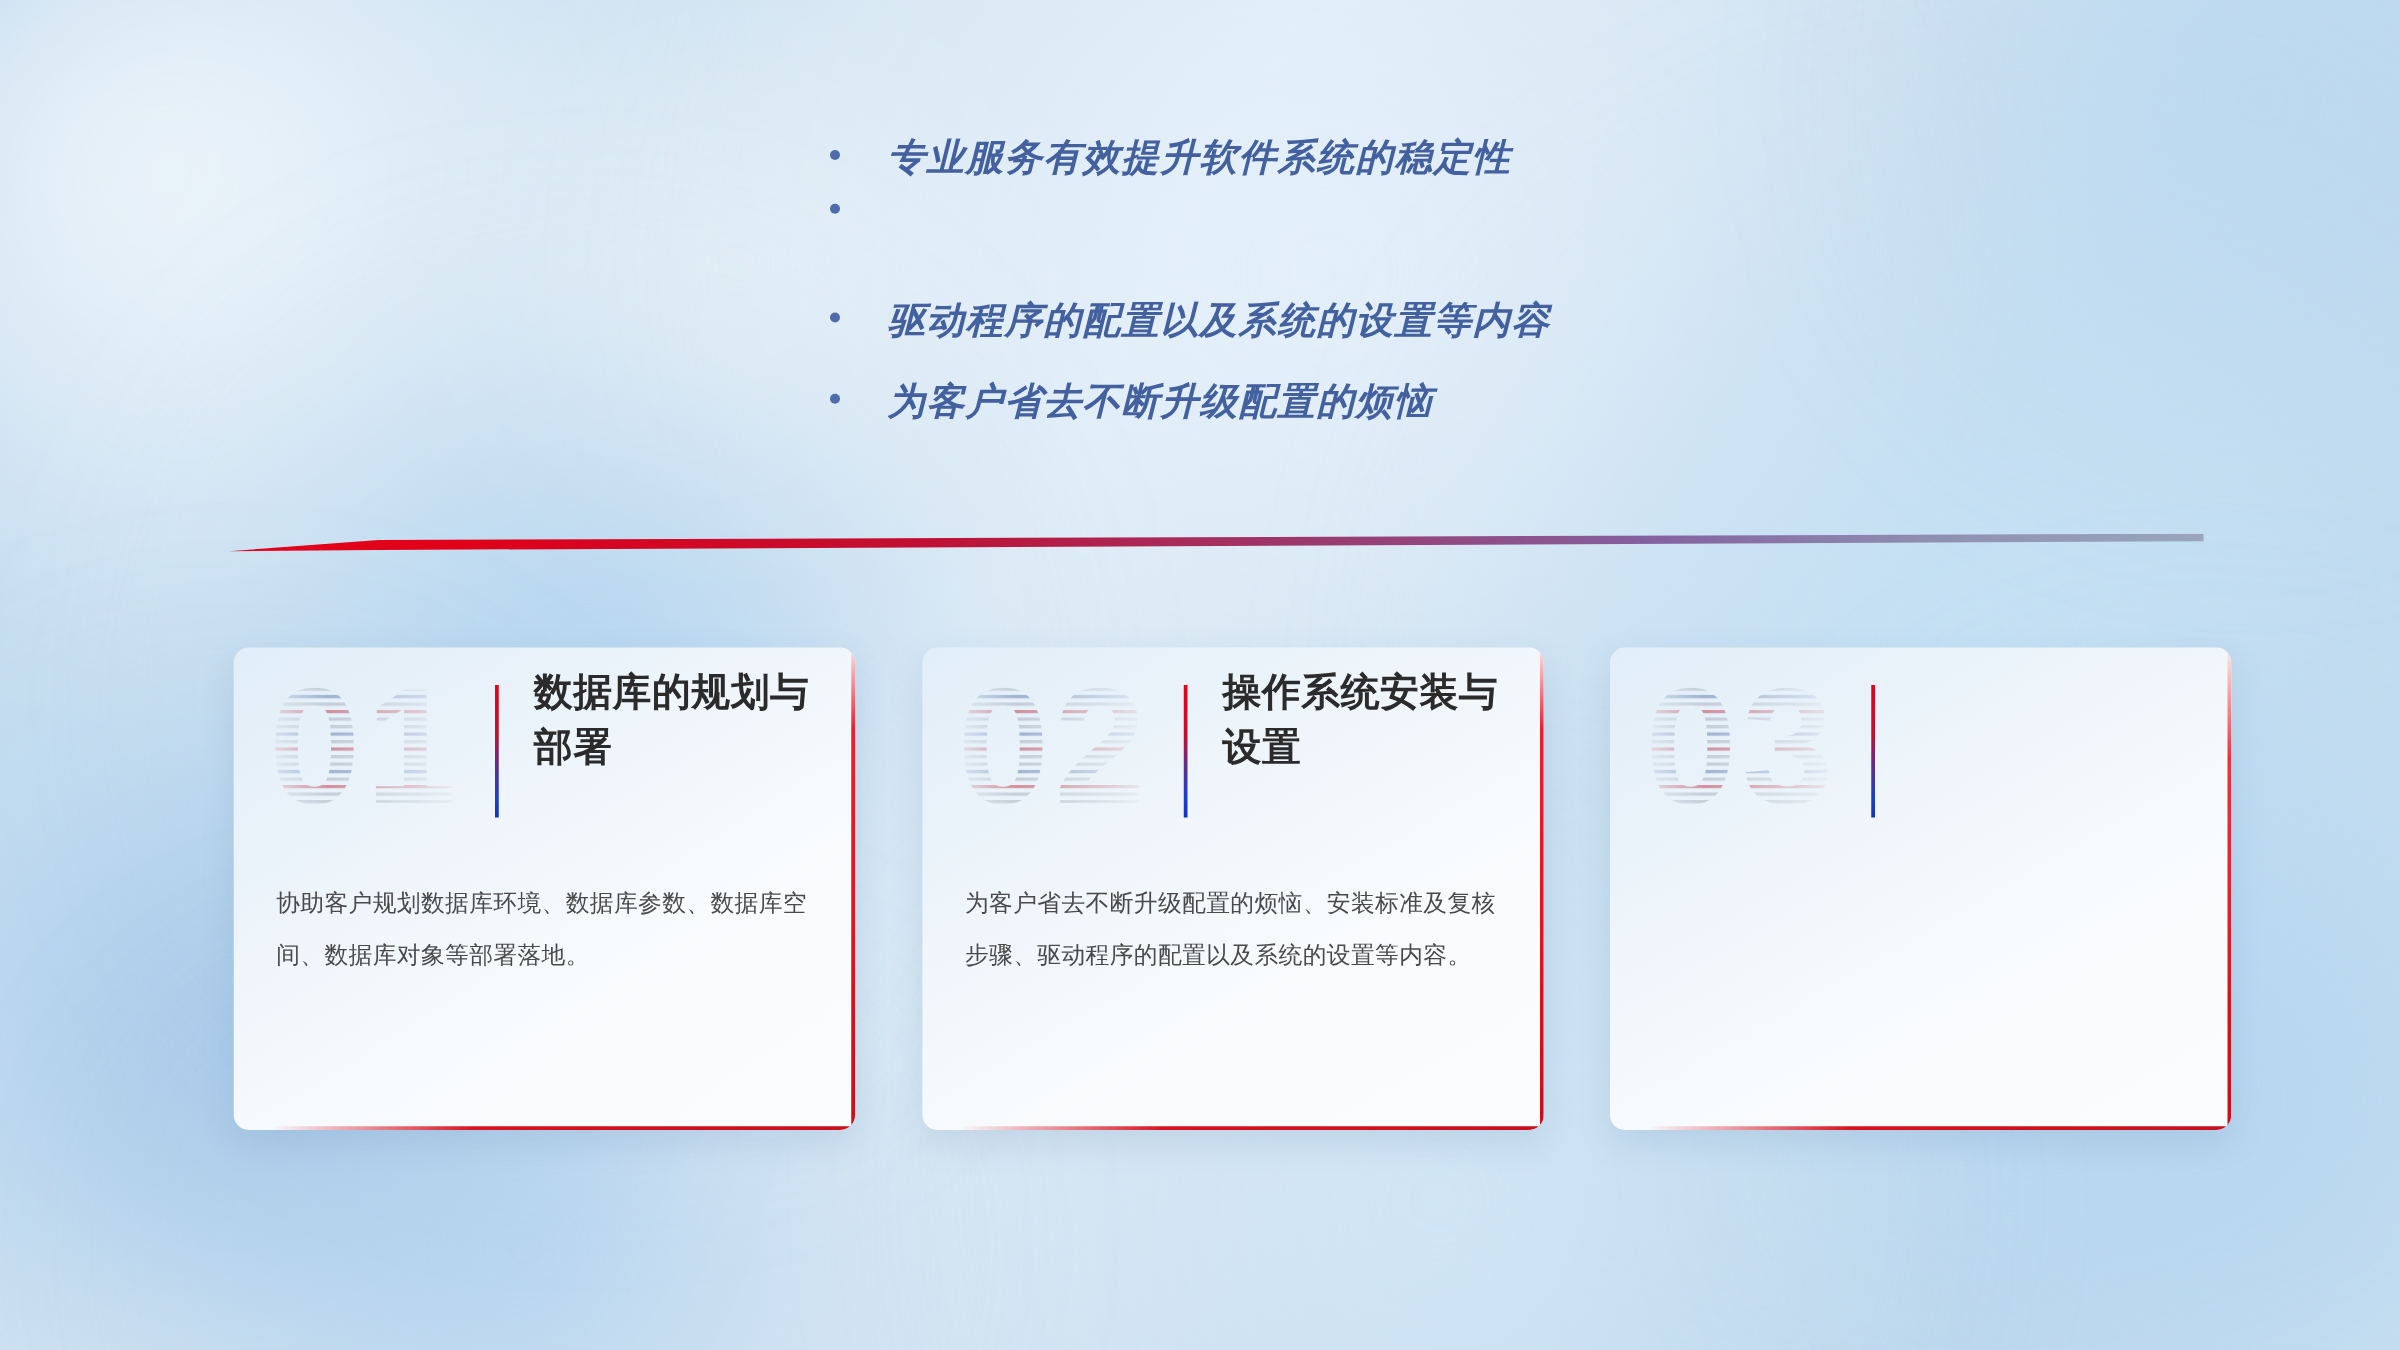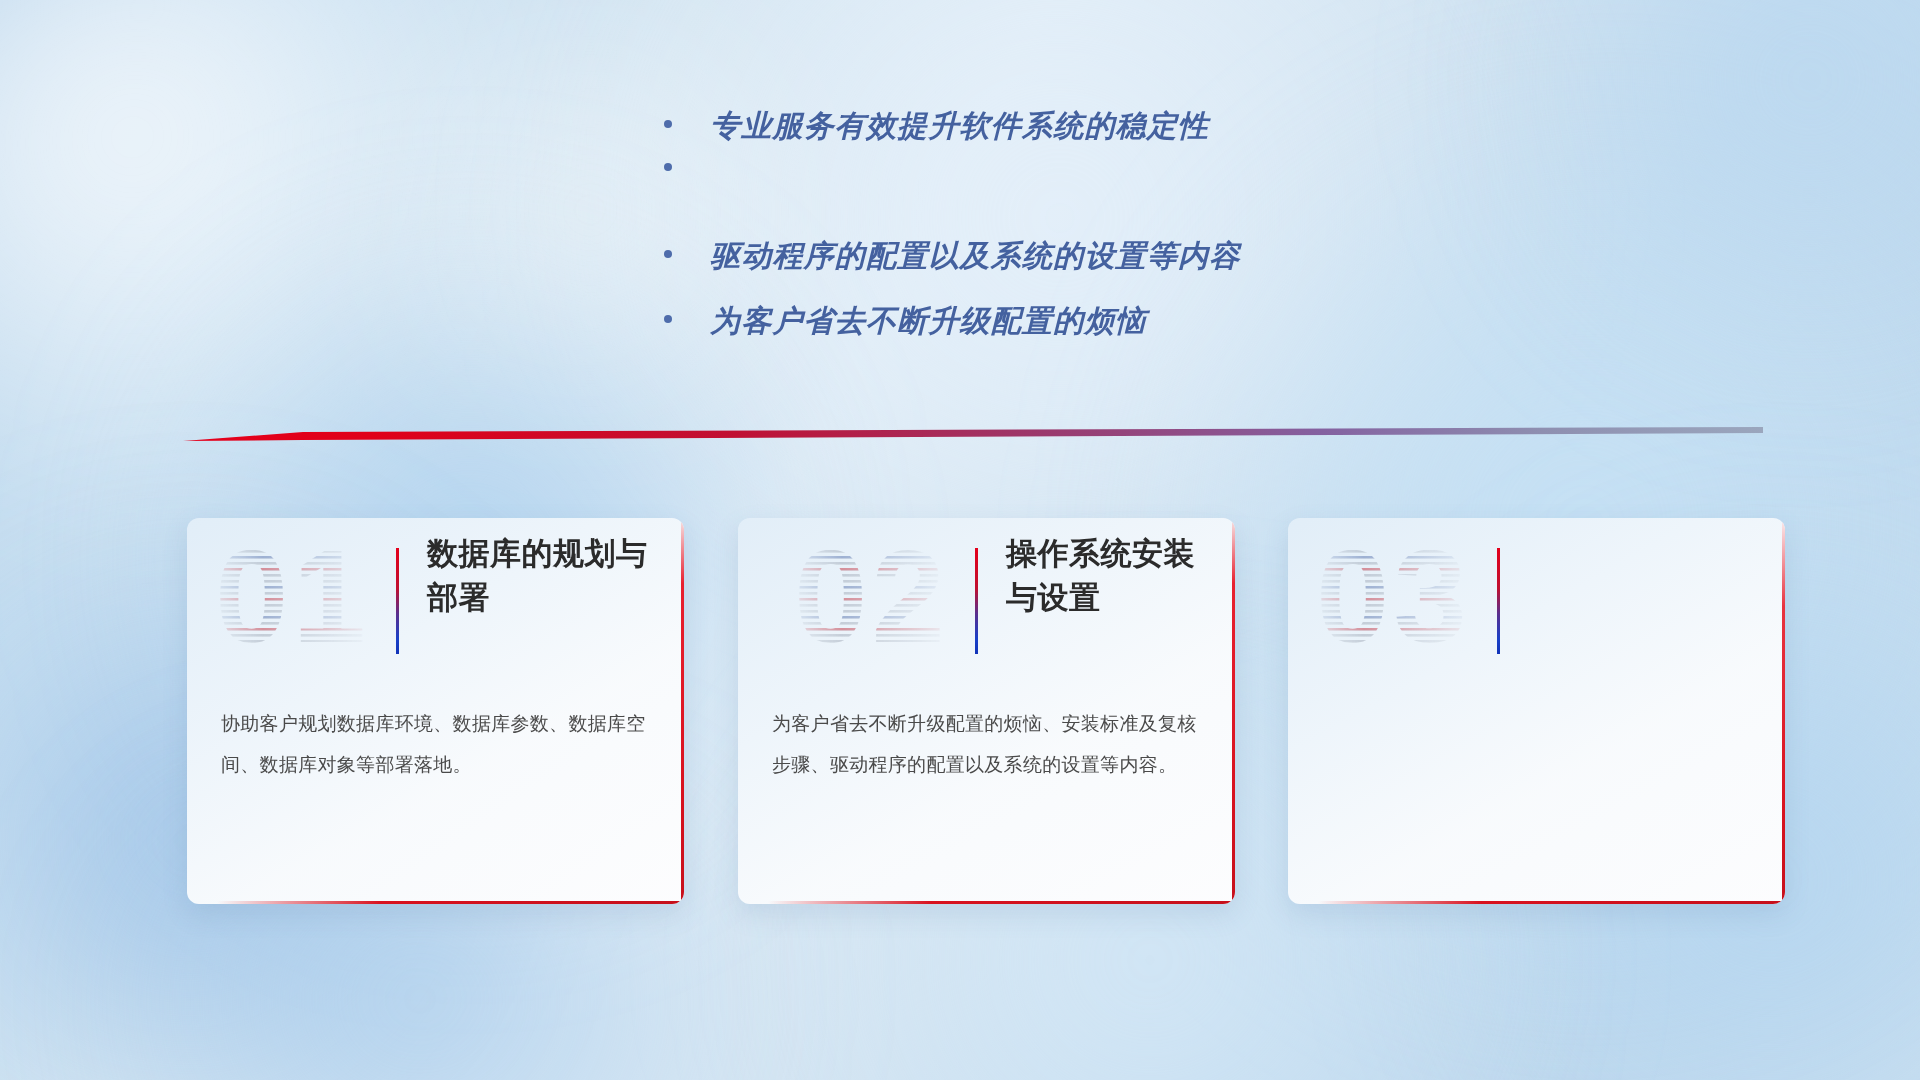--- a/index.html
+++ b/index.html
@@ -88,21 +88,21 @@
     border-radius:12px;
     background:linear-gradient(150deg,
         rgba(226,238,248,.97) 0%,
         rgba(238,245,251,.97) 32%,
         rgba(249,251,253,.98) 62%,
         rgba(253,253,254,.99) 100%);
     box-shadow: 0 10px 26px rgba(90,125,165,.16);
     overflow:hidden;
   }
   .card.c1 { left:187px; }
-  .card.c2 { left:738px;padding-left:28px; }
+  .card.c2 { left:738px; }
   .card.c3 { left:1288px; }
 
   
   .card-accent-r {
     position:absolute; right:0; top:4px; bottom:-2px; width:3px;
     background:linear-gradient(180deg,#f6dadc 0%, #e8202f 16%, #d8121f 70%, #c6101b 100%);
     border-radius:0 12px 12px 0;
   }
   .card.c3 .card-accent-r {
     background:linear-gradient(180deg,#fae6e8 0%, #e8333f 22%, #d8121f 75%, #c6101b 100%);

